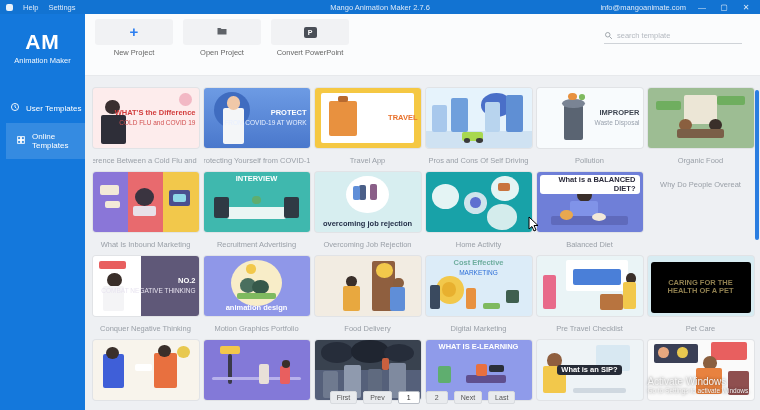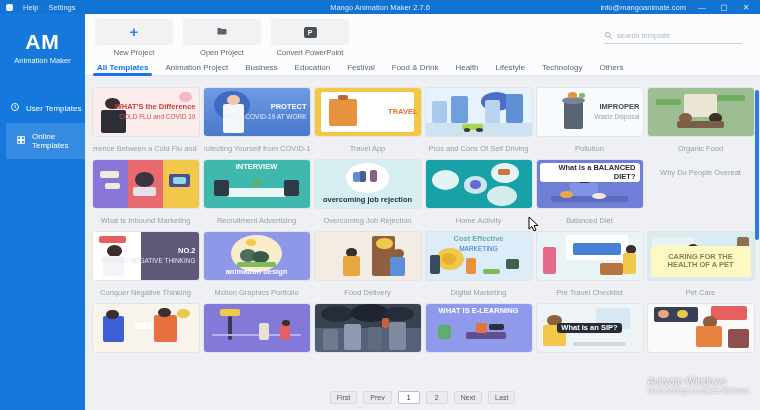--- a/index.html
+++ b/index.html
@@ -52,21 +52,21 @@
   
   .tabs { position:absolute; left:12px; top:46px; display:flex; gap:17px; align-items:flex-end; height:16px; }
   .tab { font-size:8px; color:#5f6670; padding-bottom:4px; position:relative; cursor:pointer; white-space:nowrap; }
   .tab.active { color:#1a73e8; font-weight:bold; }
   .tab.active::after { content:""; position:absolute; left:-4px; right:-4px; bottom:0; height:3px;
     background:#1a73e8; border-radius:2px; }
 
   
   .grid { position:absolute; left:5px; top:74px; width:667px; display:flex; flex-wrap:wrap; }
   .card { width:106px; margin:0 2.5px 0 2.5px; cursor:pointer; }
-  .thumb { position:relative; width:106px; height:48px; border-radius:3px; overflow:hidden;
+  .thumb { position:relative; width:106px; height:60px; border-radius:3px; overflow:hidden;
     box-shadow:0 0 0 1px rgba(0,0,0,.05); }
   .shape { position:absolute; }
   .ov { position:absolute; inset:3px; display:flex; flex-direction:column; pointer-events:none; }
   .ov .t1 { font-size:7.5px; font-weight:bold; line-height:1.15; }
   .ov .t2 { font-size:6.5px; line-height:1.15; margin-top:1px; }
   .pos-tc { justify-content:flex-start; align-items:center; text-align:center; }
   .pos-tr { justify-content:flex-start; align-items:center; text-align:right; }
   .pos-cc { justify-content:center; align-items:center; text-align:center; }
   .pos-cr { justify-content:center; align-items:flex-end; text-align:right; }
   .pos-bc { justify-content:flex-end; align-items:center; text-align:center; }
@@ -161,32 +161,20 @@
         </div>
       <div class="search">
         <svg viewBox="0 0 24 24" fill="none" stroke="#9aa0a6" stroke-width="2.5">
           <circle cx="10" cy="10" r="6"></circle>
             <path d="M15 15l6 6"></path>
         </svg>
         <input type="text" placeholder="search template" style="">
       </div>
     </div>
 
-    <div class="tabs" id="tabs">
-        <div class="tab active">All Templates</div>
-        <div class="tab">Animation Project</div>
-        <div class="tab">Business</div>
-        <div class="tab">Education</div>
-        <div class="tab">Festival</div>
-        <div class="tab">Food &amp; Drink</div>
-        <div class="tab">Health</div>
-        <div class="tab">Lifestyle</div>
-        <div class="tab">Technology</div>
-        <div class="tab">Others</div>
-      </div>
 
     <div class="grid" id="grid">
         <div class="card">
           <div class="thumb" style="background: rgb(253, 236, 236);">
             <div class="shape" style="left: 12%; top: 20%; width: 14%; height: 24%; background: rgb(58, 47, 48); border-radius: 50%;"></div>
             <div class="shape" style="left: 8%; top: 45%; width: 24%; height: 48%; background: rgb(46, 46, 56); border-radius: 2px;"></div>
             <div class="shape" style="left: 82%; top: 8%; width: 12%; height: 22%; background: rgb(242, 184, 196); border-radius: 50%;"></div>
             <div class="ov pos-cr">
               <span class="t1" style="color: rgb(210, 60, 60);">WHAT'S the Difference</span>
               <span class="t2" style="color: rgb(210, 80, 80);">COLD FLU and COVID 19</span>
@@ -379,21 +367,21 @@
           <div class="caption">Pre Travel Checklist</div>
         </div>
         <div class="card">
           <div class="thumb" style="background: rgb(216, 236, 242);">
             <div class="shape" style="left: 4%; top: 10%; width: 40%; height: 50%; background: rgb(234, 242, 246); border-radius: 2px;"></div>
             <div class="shape" style="left: 52%; top: 54%; width: 34%; height: 20%; background: rgb(79, 174, 143); border-radius: 2px;"></div>
             <div class="shape" style="left: 84%; top: 10%; width: 12%; height: 44%; background: rgb(143, 111, 79); border-radius: 2px;"></div>
             <div class="shape" style="left: 38%; top: 24%; width: 10%; height: 18%; background: rgb(58, 47, 42); border-radius: 50%;"></div>
             <div class="shape" style="left: 35%; top: 40%; width: 14%; height: 40%; background: rgb(232, 106, 138); border-radius: 2px;"></div>
             <div class="ov pos-bc">
-              <span class="t1" style="color: rgb(143, 127, 79); background: #fef9c3; padding: 7px 4px; border-radius: 3px;">CARING FOR THE HEALTH OF A PET</span>
+              <span class="t1" style="color: rgb(143, 127, 79); background: #000000; padding: 17px 4px; border-radius: 3px;">CARING FOR THE HEALTH OF A PET</span>
             </div>
           </div>
           <div class="caption">Pet Care</div>
         </div>
         <div class="card">
           <div class="thumb" style="background: rgb(248, 244, 236);">
             <div class="shape" style="left: 10%; top: 24%; width: 20%; height: 56%; background: rgb(63, 95, 216); border-radius: 2px;"></div>
             <div class="shape" style="left: 13%; top: 12%; width: 12%; height: 20%; background: rgb(58, 47, 42); border-radius: 50%;"></div>
             <div class="shape" style="left: 58%; top: 22%; width: 22%; height: 58%; background: rgb(232, 112, 63); border-radius: 2px;"></div>
             <div class="shape" style="left: 62%; top: 8%; width: 12%; height: 20%; background: rgb(58, 47, 42); border-radius: 50%;"></div>

